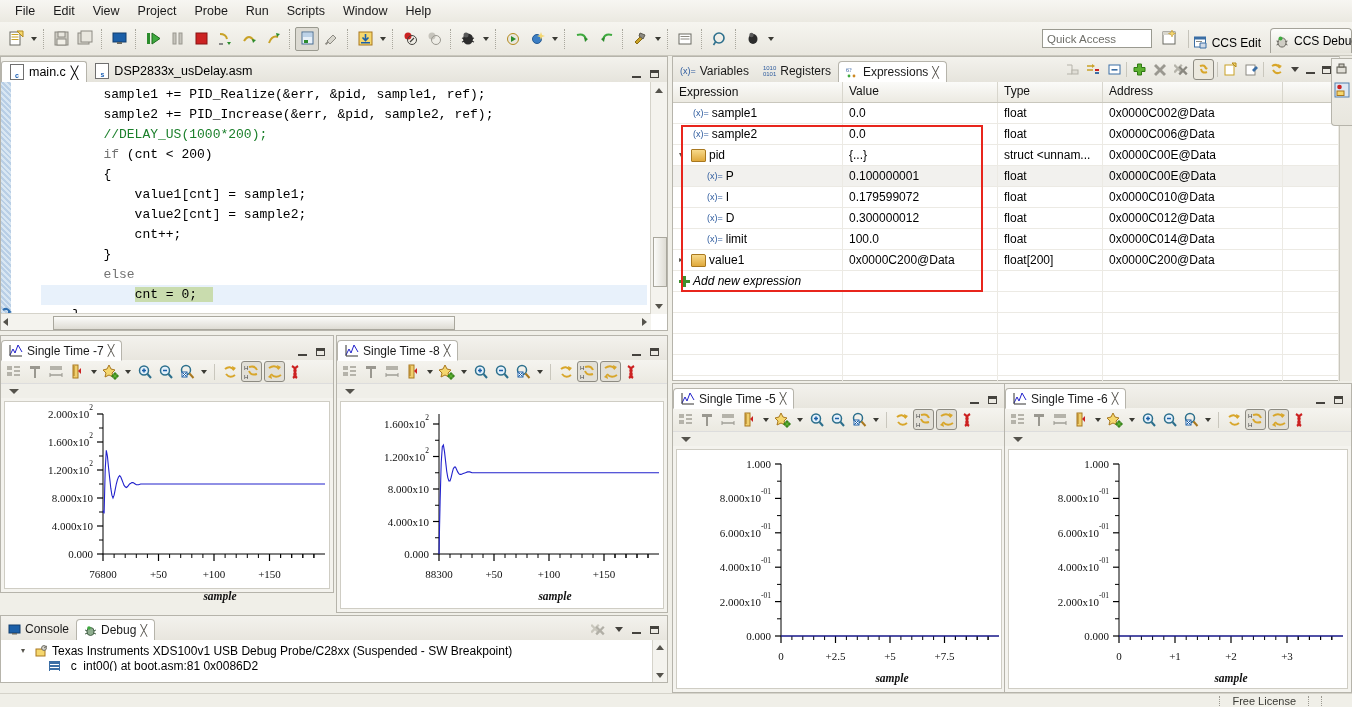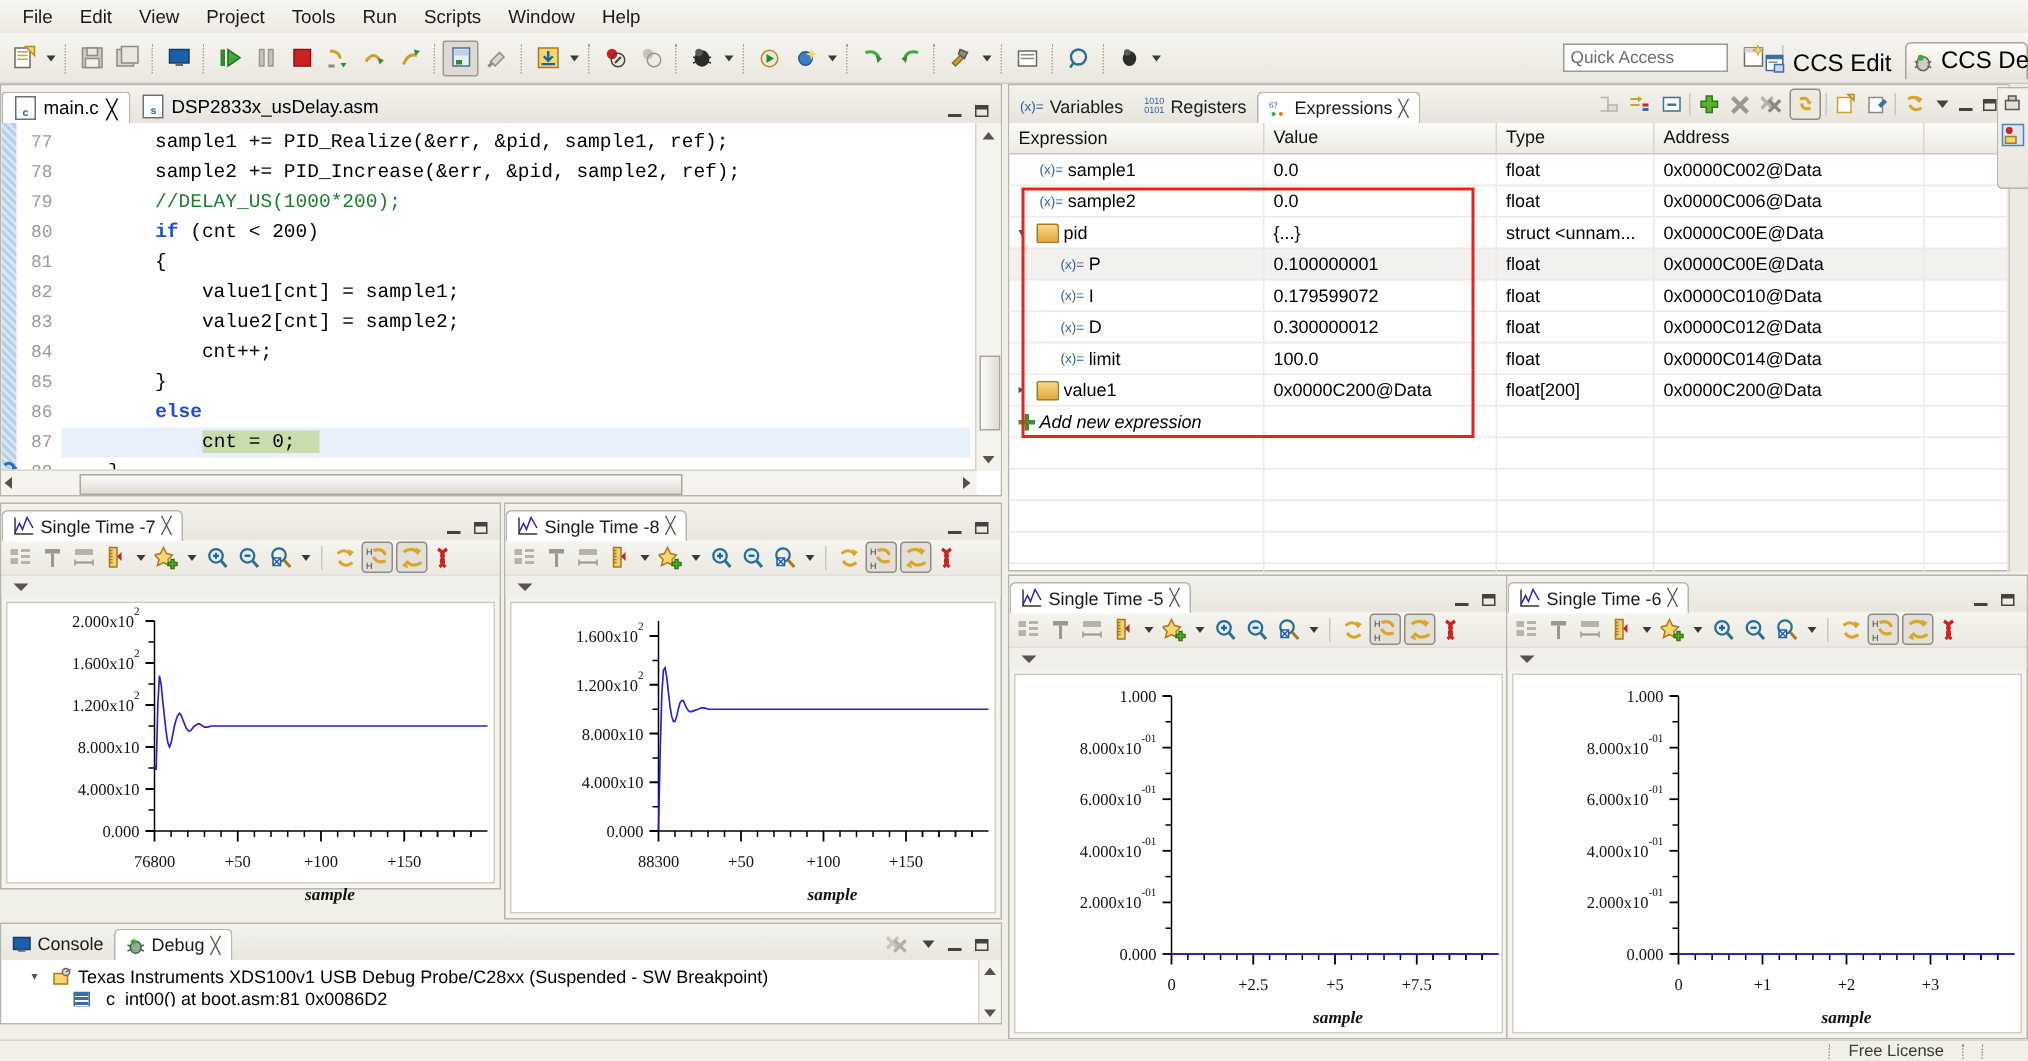--- a/index.html
+++ b/index.html
@@ -35,21 +35,21 @@
   .tb-arrow i{display:block;width:0;height:0;border-left:3.5px solid transparent;
      border-right:3.5px solid transparent;border-top:4px solid #3a3a34;}
 
   
   #quickaccess{
     right:200px;top:29px;width:110px;height:19px;background:#fff;border:1px solid #9a9a90;
     font-size:11.5px;color:#6e6e68;padding:1px 4px;box-sizing:border-box;line-height:16px;
   }
   .persp-btn{
     height:23px;display:flex;align-items:center;gap:4px;padding:0 7px 0 4px;box-sizing:border-box;
-    font-size:16px;white-space:nowrap;
+    font-size:12px;white-space:nowrap;
   }
   .persp-btn.active{background:linear-gradient(to bottom,#fdfdfb,#e5e3da);
      border:1px solid #a5a39a;border-bottom:none;border-radius:4px 4px 0 0;}
 
   
   .view{position:absolute;background:#f4f3ee;border:1px solid #b6b4ab;box-sizing:border-box;}
   .vtab{height:21px;display:flex;align-items:center;gap:4px;padding:0 7px;box-sizing:border-box;
      font-size:12px;color:#1a1a1a;white-space:nowrap;position:relative;}
   .vtab.active{background:#fff;border:1px solid #b6b4ab;border-bottom:1px solid #fff;
      border-radius:4px 4px 0 0;justify-content:center;}
@@ -75,21 +75,21 @@
   #gutterbar{position:absolute;left:0;top:0;width:10px;bottom:16px;
      background:repeating-linear-gradient(45deg,#b9cfe6 0 2px,#d8e6f2 2px 4px);}
   #linenos{position:absolute;left:10px;top:0;width:26px;bottom:16px;
      font-family:"Liberation Mono",monospace;font-size:12px;color:#9a9a9a;text-align:right;
      padding-top:3px;box-sizing:border-box;}
   #linenos div{height:20px;line-height:20px;padding-right:2px;}
   #codetext{position:absolute;left:40px;top:3px;right:20px;bottom:16px;
      font-family:"Liberation Mono",monospace;font-size:13px;white-space:pre;}
   #codetext .ln{height:20px;line-height:20px;}
   #codetext .ln.cur{background:#e8f1fb;}
-  .kw{color:#1d4ed8;font-weight:bold;}
+  .kw{color:#737373;font-weight:normal;}
   .cmt{color:#1a7f2a;}
   .hl{background:#c9dcae;}
   .vscroll{position:absolute;right:0;top:0;width:16px;bottom:16px;background:#f4f3ee;border-left:1px solid #d5d3ca;}
   .vscroll .up,.vscroll .dn{width:16px;height:16px;display:flex;align-items:center;justify-content:center;}
   .vscroll .thumb{position:absolute;left:2px;width:12px;background:linear-gradient(to right,#fbfbf9,#dedcd4);
      border:1px solid #a9a79d;}
   .hscroll{position:absolute;left:0;right:16px;bottom:0;height:16px;background:#f4f3ee;border-top:1px solid #d5d3ca;}
   .hscroll .thumb{position:absolute;top:2px;height:12px;background:linear-gradient(to bottom,#fbfbf9,#dedcd4);
      border:1px solid #a9a79d;}
   .sb-arrow{width:0;height:0;}
@@ -166,21 +166,21 @@
   .sdots{border-left:1px dotted #9a9890;height:10px;}
 </style>
 </head>
 <body>
 
 <div id="menubar" class="abs">
   <div class="mi">File</div>
   <div class="mi">Edit</div>
   <div class="mi">View</div>
   <div class="mi">Project</div>
-  <div class="mi">Tools</div>
+  <div class="mi">Probe</div>
   <div class="mi">Run</div>
   <div class="mi">Scripts</div>
   <div class="mi">Window</div>
   <div class="mi">Help</div>
 </div>
 
 <div id="toolbar" class="abs">
   <div class="tb-btn">
     <svg width="17" height="17" viewBox="0 0 17 17">
       <rect x="2" y="2" width="10" height="13" fill="#fff" stroke="#6a6a62"></rect>
@@ -417,35 +417,20 @@
           <div class="min"></div>
         </div>
       <div class="ctl">
           <div class="max"></div>
         </div>
     </div>
   </div>
 
   <div class="code-body">
     <div id="gutterbar"></div>
-    <div id="linenos">
-        <div>77</div>
-        <div>78</div>
-        <div>79</div>
-        <div>80</div>
-        <div>81</div>
-        <div>82</div>
-        <div>83</div>
-        <div>84</div>
-        <div>85</div>
-        <div>86</div>
-        <div>87</div>
-        <div>88</div>
-        <div>89</div>
-      </div>
     <div id="codetext"><div class="ln">        sample1 += PID_Realize(&amp;err, &amp;pid, sample1, ref);</div><div class="ln">        sample2 += PID_Increase(&amp;err, &amp;pid, sample2, ref);</div><div class="ln"><span class="cmt">        //DELAY_US(1000*200);</span></div><div class="ln">        <span class="kw">if</span> (cnt &lt; 200)</div><div class="ln">        {</div><div class="ln">            value1[cnt] = sample1;</div><div class="ln">            value2[cnt] = sample2;</div><div class="ln">            cnt++;</div><div class="ln">        }</div><div class="ln">        <span class="kw">else</span></div><div class="ln cur">            <span class="hl">cnt = 0;  </span></div><div class="ln">    }</div><div class="ln">}</div></div>
 
     <div class="abs" style="left:0;top:223px;width:14px;height:18px;">
       <svg width="14" height="18" viewBox="0 0 14 18">
         <path d="M2 5 q4 -3 7 2" fill="none" stroke="#2f6fb0" stroke-width="2"></path>
         <path d="M7 5 l4 2 -4 2z" fill="#2f6fb0"></path>
         <rect x="1" y="11" width="3" height="3" fill="#1b5fa8"></rect>
         <rect x="5" y="11" width="3" height="3" fill="#cc2222"></rect>
       </svg>
     </div>

